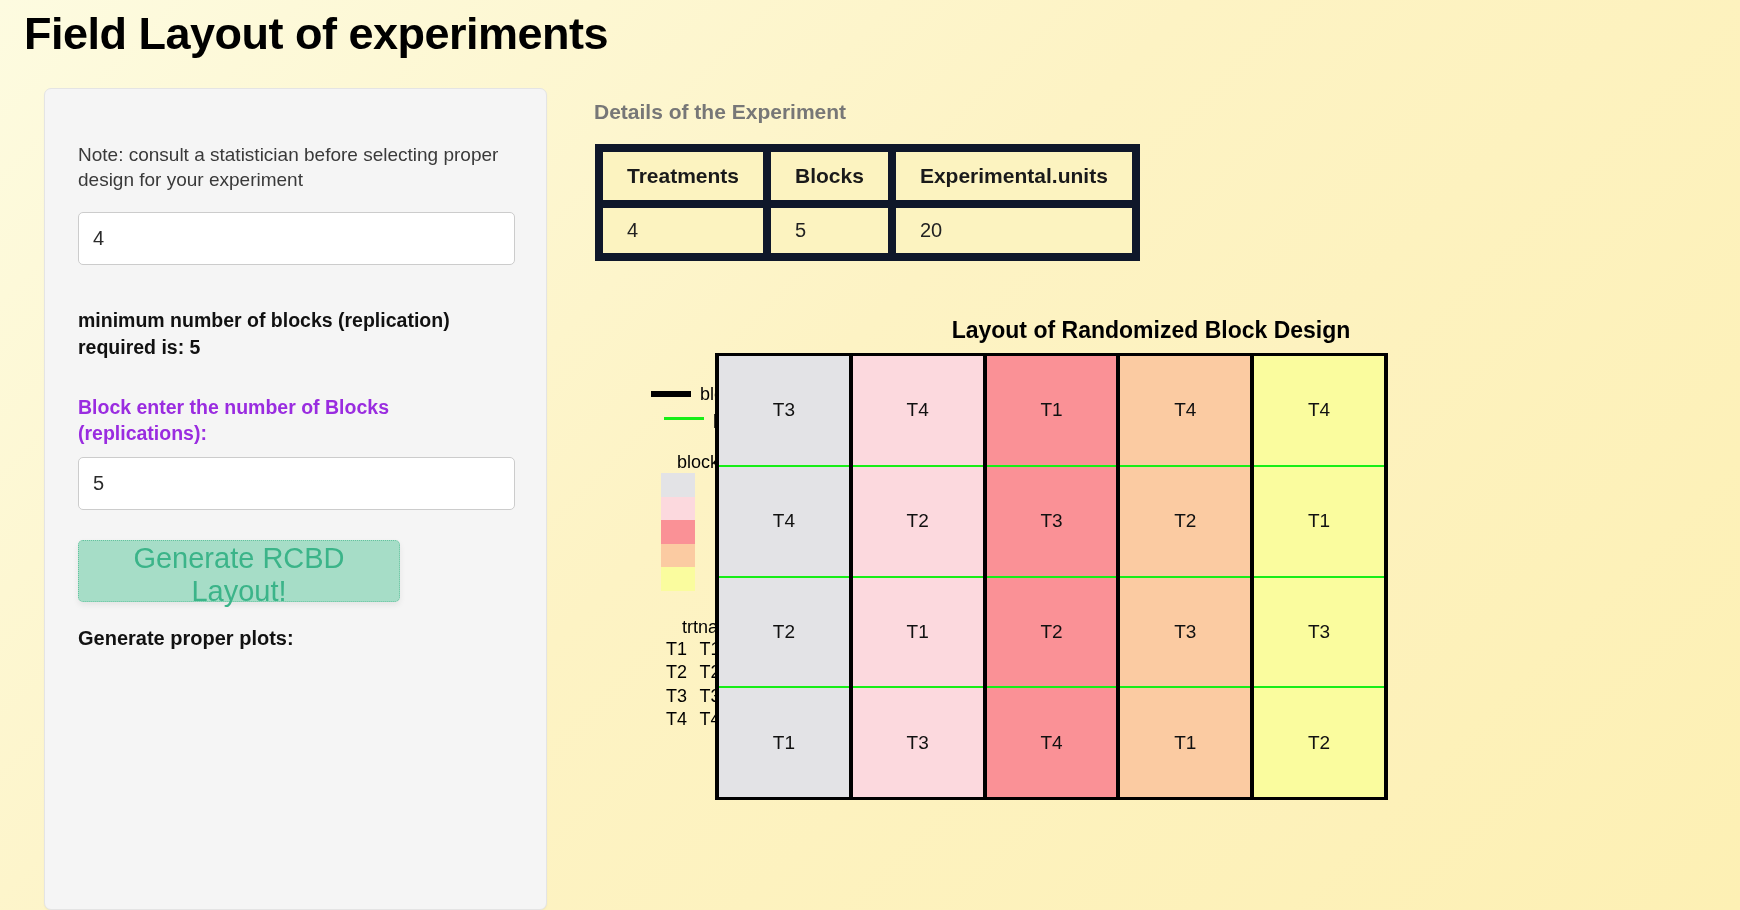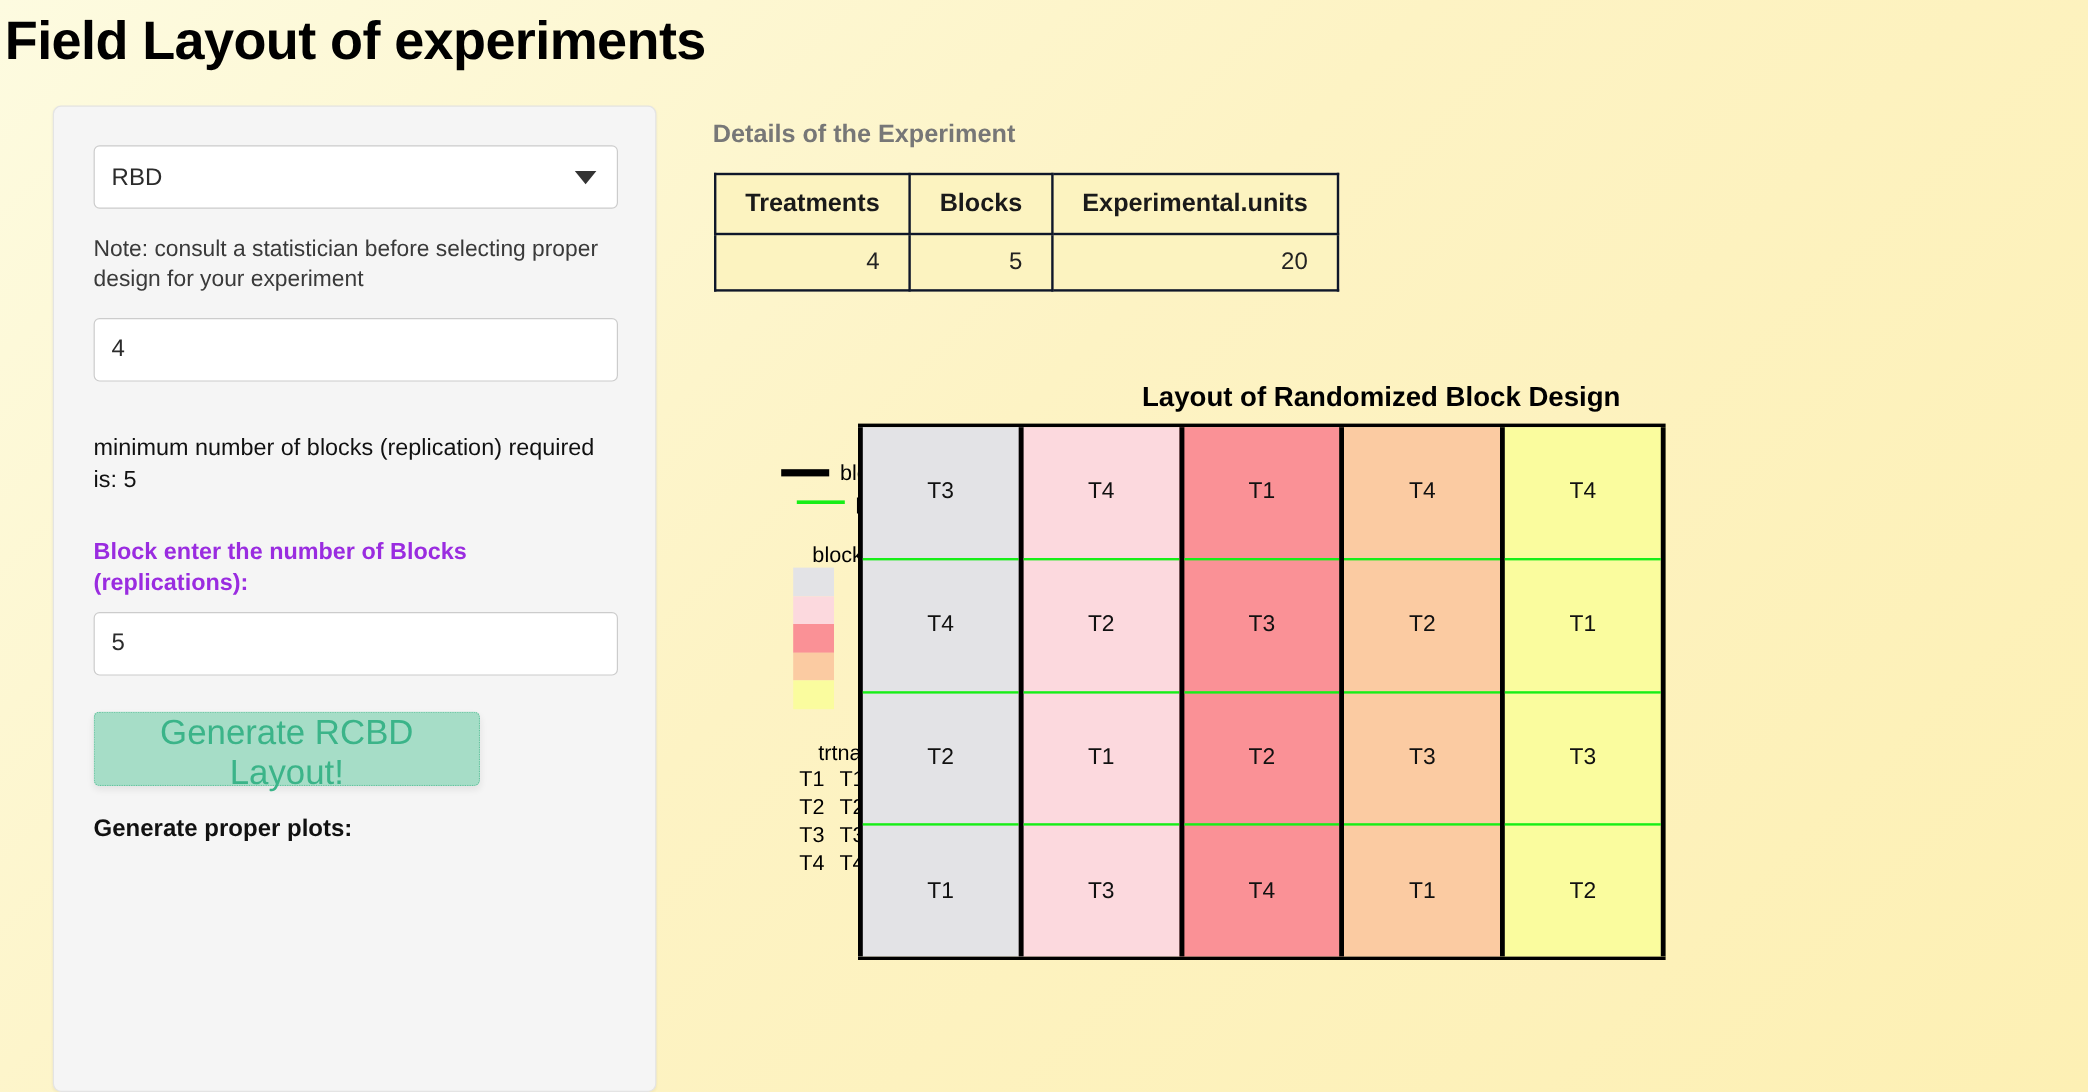--- a/index.html
+++ b/index.html
@@ -10,21 +10,21 @@
     overflow:hidden;
     font-family:"Liberation Sans", sans-serif;
     background:#fdf6d0;
     background:linear-gradient(135deg,#fdfbe0 0%,#fdf3c4 45%,#fdf0b4 100%);
     position:relative;
   }
 
   
   #page-title {
     position:absolute;
-    left:4px; top:8px;
+    left:24px; top:8px;
     font-size:45px;
     font-weight:bold;
     color:#000;
     letter-spacing:-0.5px;
     white-space:nowrap;
   }
 
   
   #form-panel {
     position:absolute;
@@ -53,21 +53,21 @@
     line-height:1.35;
   }
   .note-text {
     color:#3a3a3a;
     font-size:19px;
     line-height:1.3;
     margin:22px 0 20px 0;
   }
   .bold-note {
     color:#111;
-    font-weight:normal;
+    font-weight:bold;
     font-size:19.5px;
     line-height:1.35;
     margin:42px 0 34px 0;
   }
 
   select.design-select, input.num-input {
     display:block;
     width:437px;
     height:53px;
     background:#fff;
@@ -122,23 +122,23 @@
     font-weight:bold;
     color:#777;
   }
   #details-table {
     position:absolute;
     left:595px; top:144px;
     border-collapse:collapse;
     background:#fdf4c2;
   }
   #details-table th, #details-table td {
-    border:2px solid #0f172a;
+    border:8px solid #0f172a;
     font-family:"Liberation Sans", sans-serif;
-    text-align:right;
+    text-align:left;
     background:#fcf3c0;
   }
   #details-table th {
     font-size:21px;
     font-weight:bold;
     color:#1a1a1a;
     padding:12px 24px;
   }
   #details-table td {
     font-size:20px;
@@ -262,26 +262,20 @@
 </style>
 </head>
 <body>
 
 <div id="page-title">Field Layout of experiments</div>
 
 <div id="form-panel">
   <div class="panel-inner">
 
 
-    <div class="select-wrap">
-      <select class="design-select">
-        <option>RBD</option>
-      </select>
-      <span class="select-arrow"></span>
-    </div>
 
     <div class="note-text">Note: consult a statistician before selecting proper design for your experiment</div>
 
     <input class="num-input" type="text" value="4" style="">
 
     <div class="bold-note">minimum number of blocks (replication) required is: 5</div>
 
     <div class="label-purple">Block enter the number of Blocks (replications):</div>
     <input class="num-input" type="text" value="5" style="">
 

